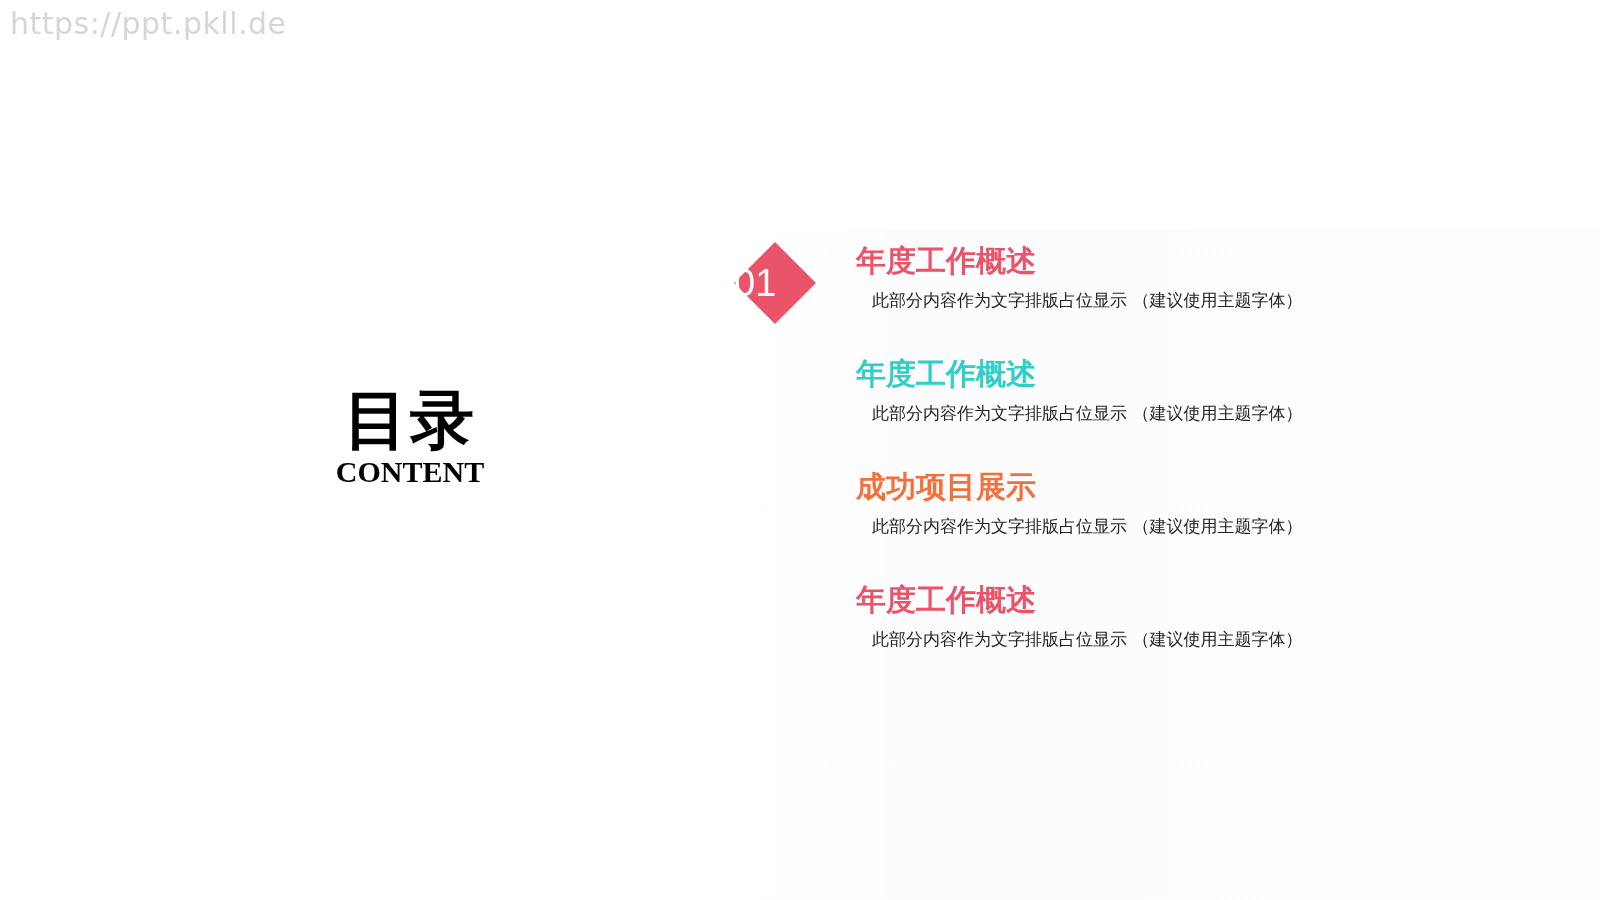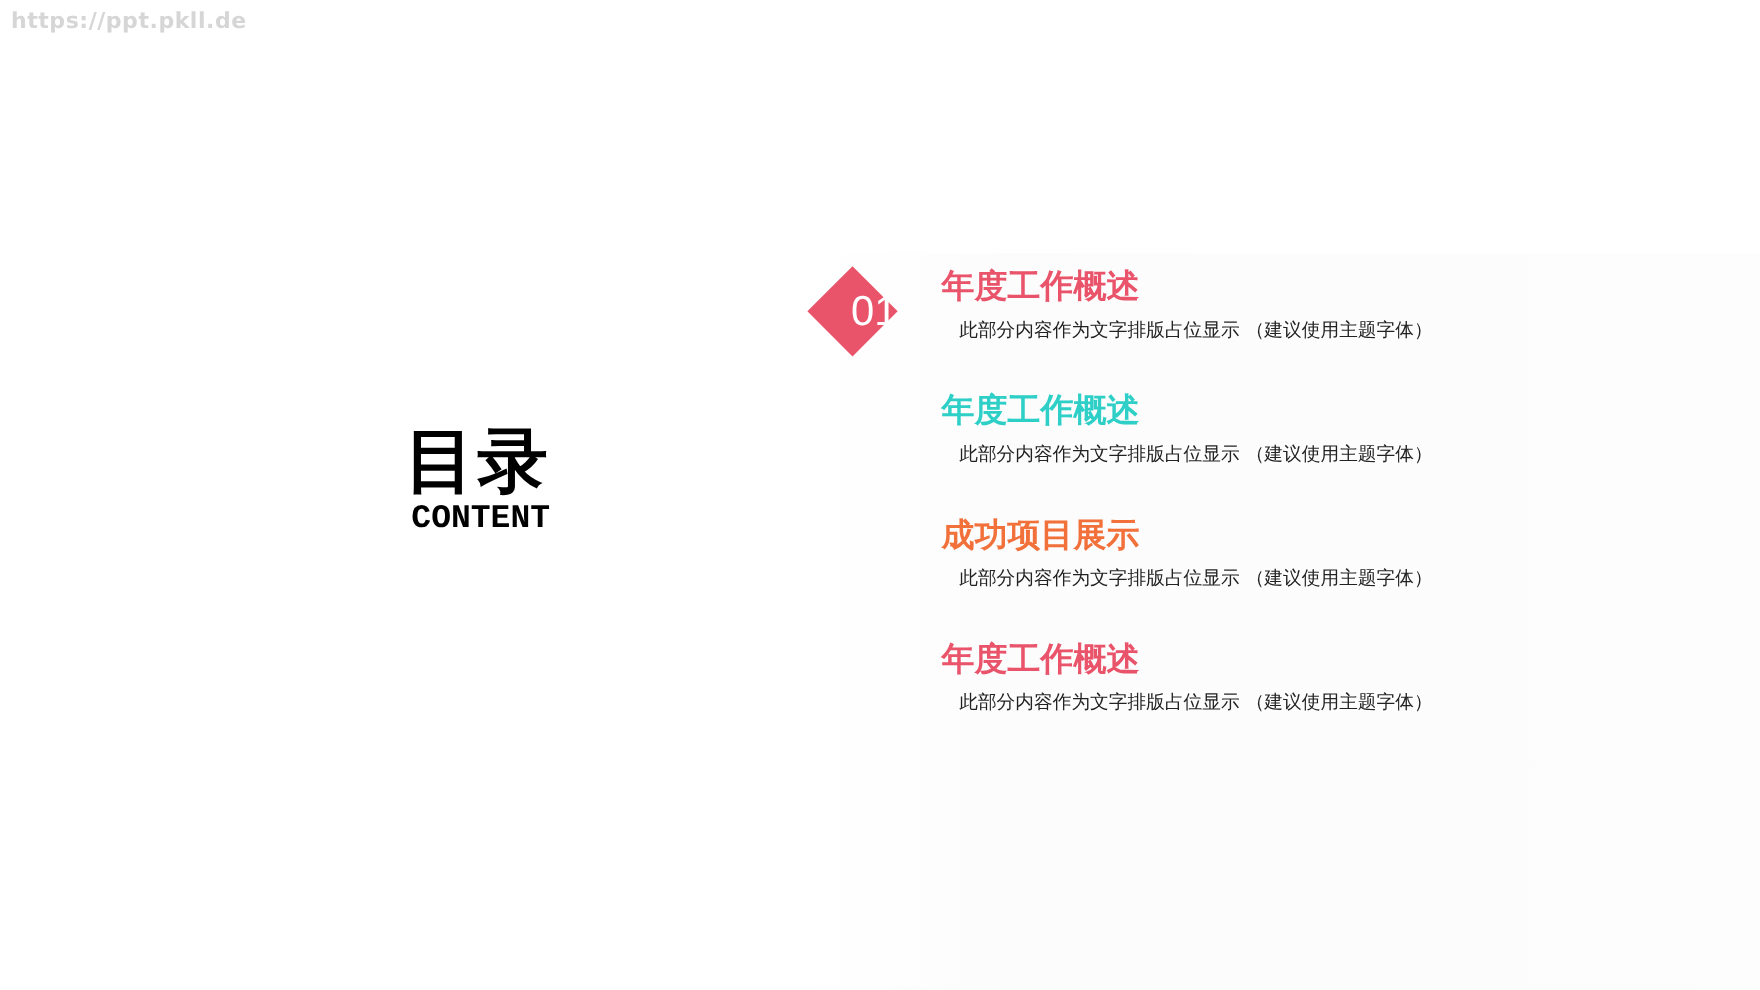--- a/index.html
+++ b/index.html
@@ -4,53 +4,53 @@
   <style>
     html, body { margin: 0; padding: 0; }
     body {
       width: 1600px; height: 900px; overflow: hidden;
       background: #ffffff; position: relative;
       font-family: "DejaVu Sans", "Liberation Sans", sans-serif;
     }
     .watermark {
       position: absolute; left: 10px; top: 6px;
       font-family: "DejaVu Sans", sans-serif;
-      font-size: 20px; font-weight: bold; color: #d6d6d6;
+      font-size: 30px; font-weight: normal; color: #d6d6d6;
       letter-spacing: 0.5px;
     }
     .right-panel {
       position: absolute; left: 740px; top: 230px;
       width: 860px; height: 670px;
       background: linear-gradient(90deg, #ffffff 0%, #fcfcfc 20%, #fdfdfd 100%);
     }
     .title-block {
       position: absolute; left: 320px; top: 385px; width: 180px;
-      text-align: right;
+      text-align: center;
     }
     .title-cn {
       font-size: 64px; font-weight: bold; color: #000; line-height: 70px;
       letter-spacing: 2px;
     }
     .title-en {
-      font-family: Liberation Mono, monospace;
+      font-family: Liberation Serif, serif;
       font-size: 30px; font-weight: bold; color: #000; line-height: 34px;
     }
     .item {
       position: absolute; left: 734px; width: 600px; height: 90px;
     }
     .diamond-wrap {
       position: absolute; left: 0; top: 0; width: 82px; height: 82px;
     }
     .diamond {
       position: absolute; left: 12px; top: 12px; width: 58px; height: 58px;
       transform: rotate(45deg);
     }
     .num {
       position: absolute; left: 0; top: 0; width: 82px; height: 82px;
-      line-height: 82px; text-align: right;
+      line-height: 82px; text-align: left;
       color: #fff; font-size: 38px;
       font-family: "Liberation Sans", sans-serif;
     }
     .item-title {
       position: absolute; left: 122px; top: 0px;
       font-size: 30px; font-weight: bold; line-height: 38px; white-space: nowrap;
     }
     .item-desc {
       position: absolute; left: 138px; top: 46px;
       font-size: 17px; color: #222; line-height: 24px; white-space: nowrap;

